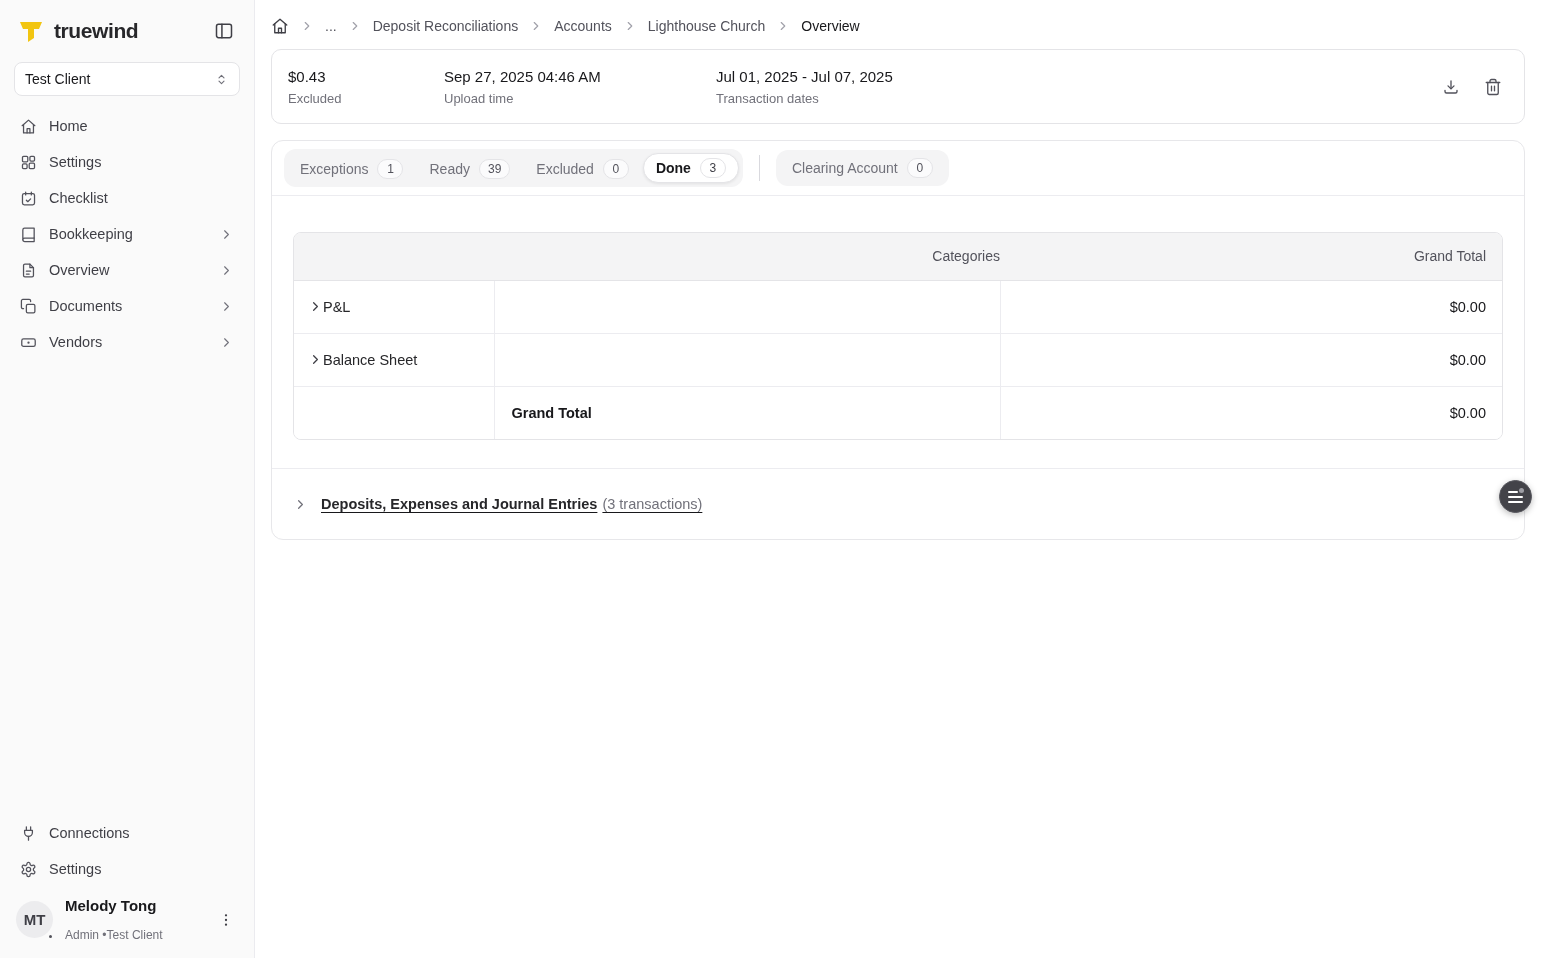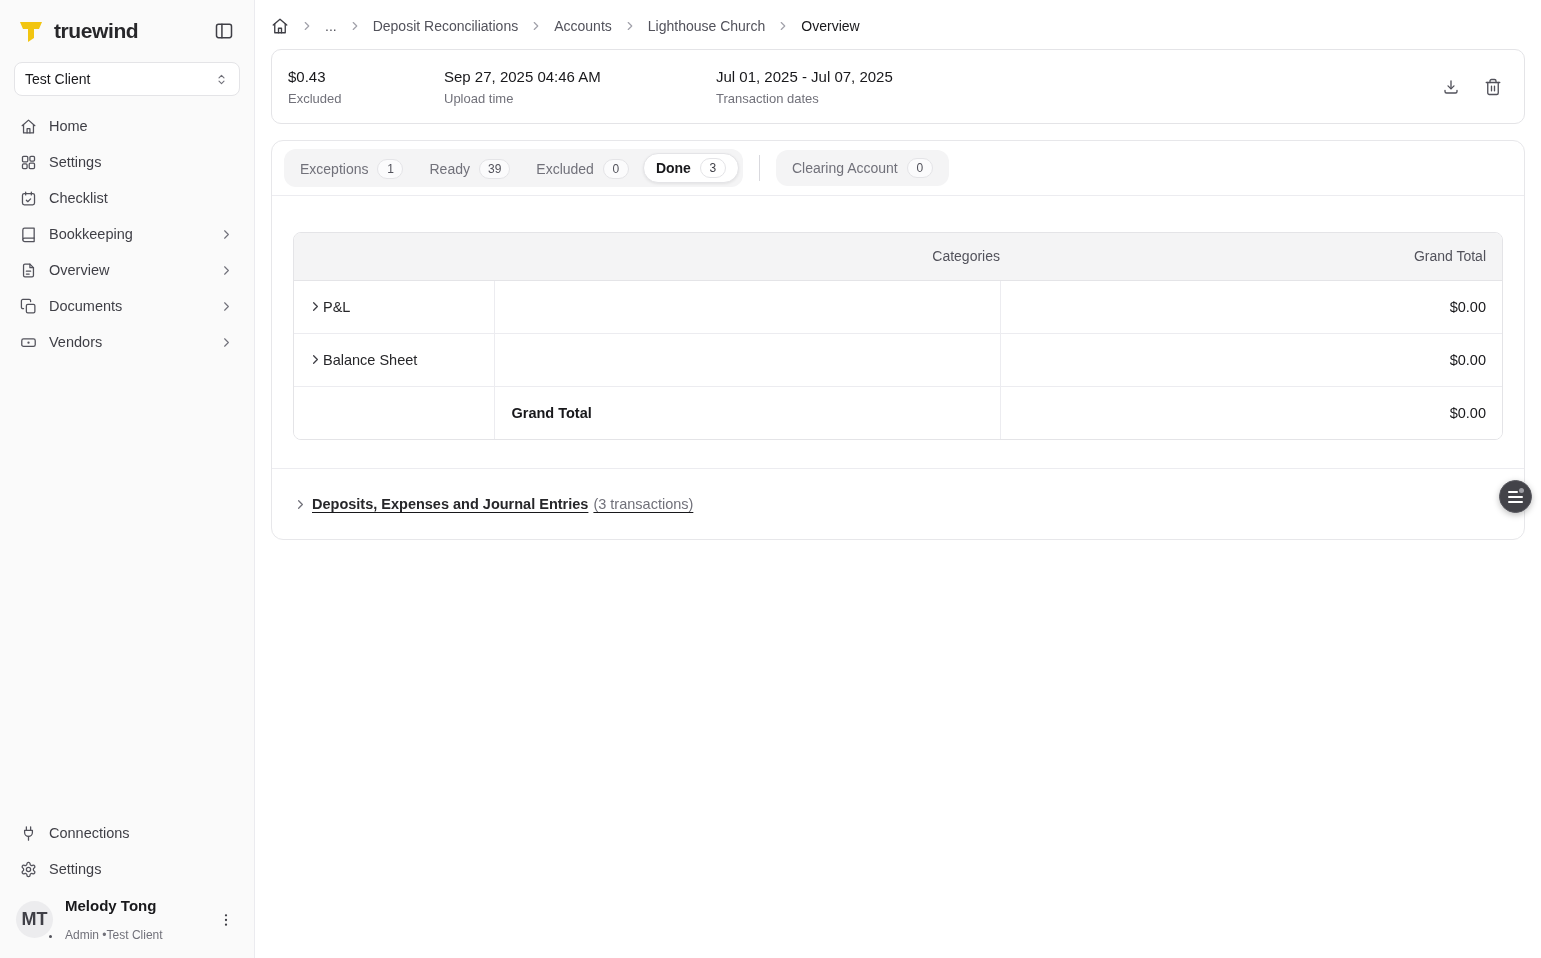--- a/index.html
+++ b/index.html
@@ -30,21 +30,21 @@
   .nav-item {
     display: flex; align-items: center; gap: 12px; height: 36px;
     padding: 0 8px; border-radius: 8px; font-size: 14.5px; color: #3f3f46; cursor: pointer;
   }
   .nav-item .nicon { color: #52525b; }
   .nav-chevron { margin-left: auto; color: #71717a; }
   .side-footer { margin-top: auto; display: flex; flex-direction: column; }
   .user-row { display: flex; align-items: center; gap: 12px; padding: 10px 4px 6px; }
   .avatar {
     width: 37px; height: 37px; border-radius: 50%; background: #ececee;
-    color: #3f3f46; font-weight: 700; font-size: 18px;
+    color: #3f3f46; font-weight: 700; font-size: 15px;
     display: flex; align-items: center; justify-content: center; position: relative;
   }
   .avatar-dot {
     position: absolute; right: -1px; bottom: -2px; width: 7px; height: 7px;
     border-radius: 50%; background: #52525b; border: 2px solid #fafafa;
   }
   .user-name { font-size: 15px; font-weight: 600; color: #18181b; line-height: 1.2; }
   .user-meta { font-size: 12px; color: #71717a; margin-top: 13px; }
   .kebab { margin-left: auto; color: #3f3f46; cursor: pointer; padding: 4px; }
 
@@ -111,21 +111,21 @@
   tbody td { height: 53px; font-size: 14.5px; background: #fff; }
   tbody tr + tr td { border-top: 1px solid #ececf0; }
   td.td-cat, td.td-mid { border-right: 1px solid #ececf0; }
   .cat-cell { display: flex; align-items: center; gap: 0; padding-left: 14px; color: #27272a; cursor: pointer; }
   .cat-cell .chev { color: #3f3f46; }
   td.td-mid { padding-left: 17px; }
   .mid-strong { font-weight: 700; color: #18181b; }
   td.td-total { text-align: right; padding-right: 16px; color: #18181b; }
 
   .panel-sep { border-top: 1px solid #ececf0; }
-  .transactions-row { display: flex; align-items: center; gap: 4px; padding: 27px 16px 27px 21px; }
+  .transactions-row { display: flex; align-items: center; gap: 13px; padding: 27px 16px 27px 21px; }
   .tr-chev { color: #71717a; cursor: pointer; }
   .tr-link { font-size: 14.5px; text-decoration: underline; text-underline-offset: 3px; cursor: pointer; }
   .tr-title { color: #27272a; font-weight: 700; }
   .tr-count { color: #71717a; font-weight: 400; margin-left: 5px; }
 
   .fab {
     position: fixed; right: 9px; top: 480px; width: 33px; height: 33px; border-radius: 50%;
     background: #434349; border: 1px solid #55555c;
     display: flex; flex-direction: column; justify-content: center; align-items: flex-start;
     gap: 3px; padding-left: 8px; cursor: pointer; box-shadow: 0 2px 6px rgba(0,0,0,.25);

